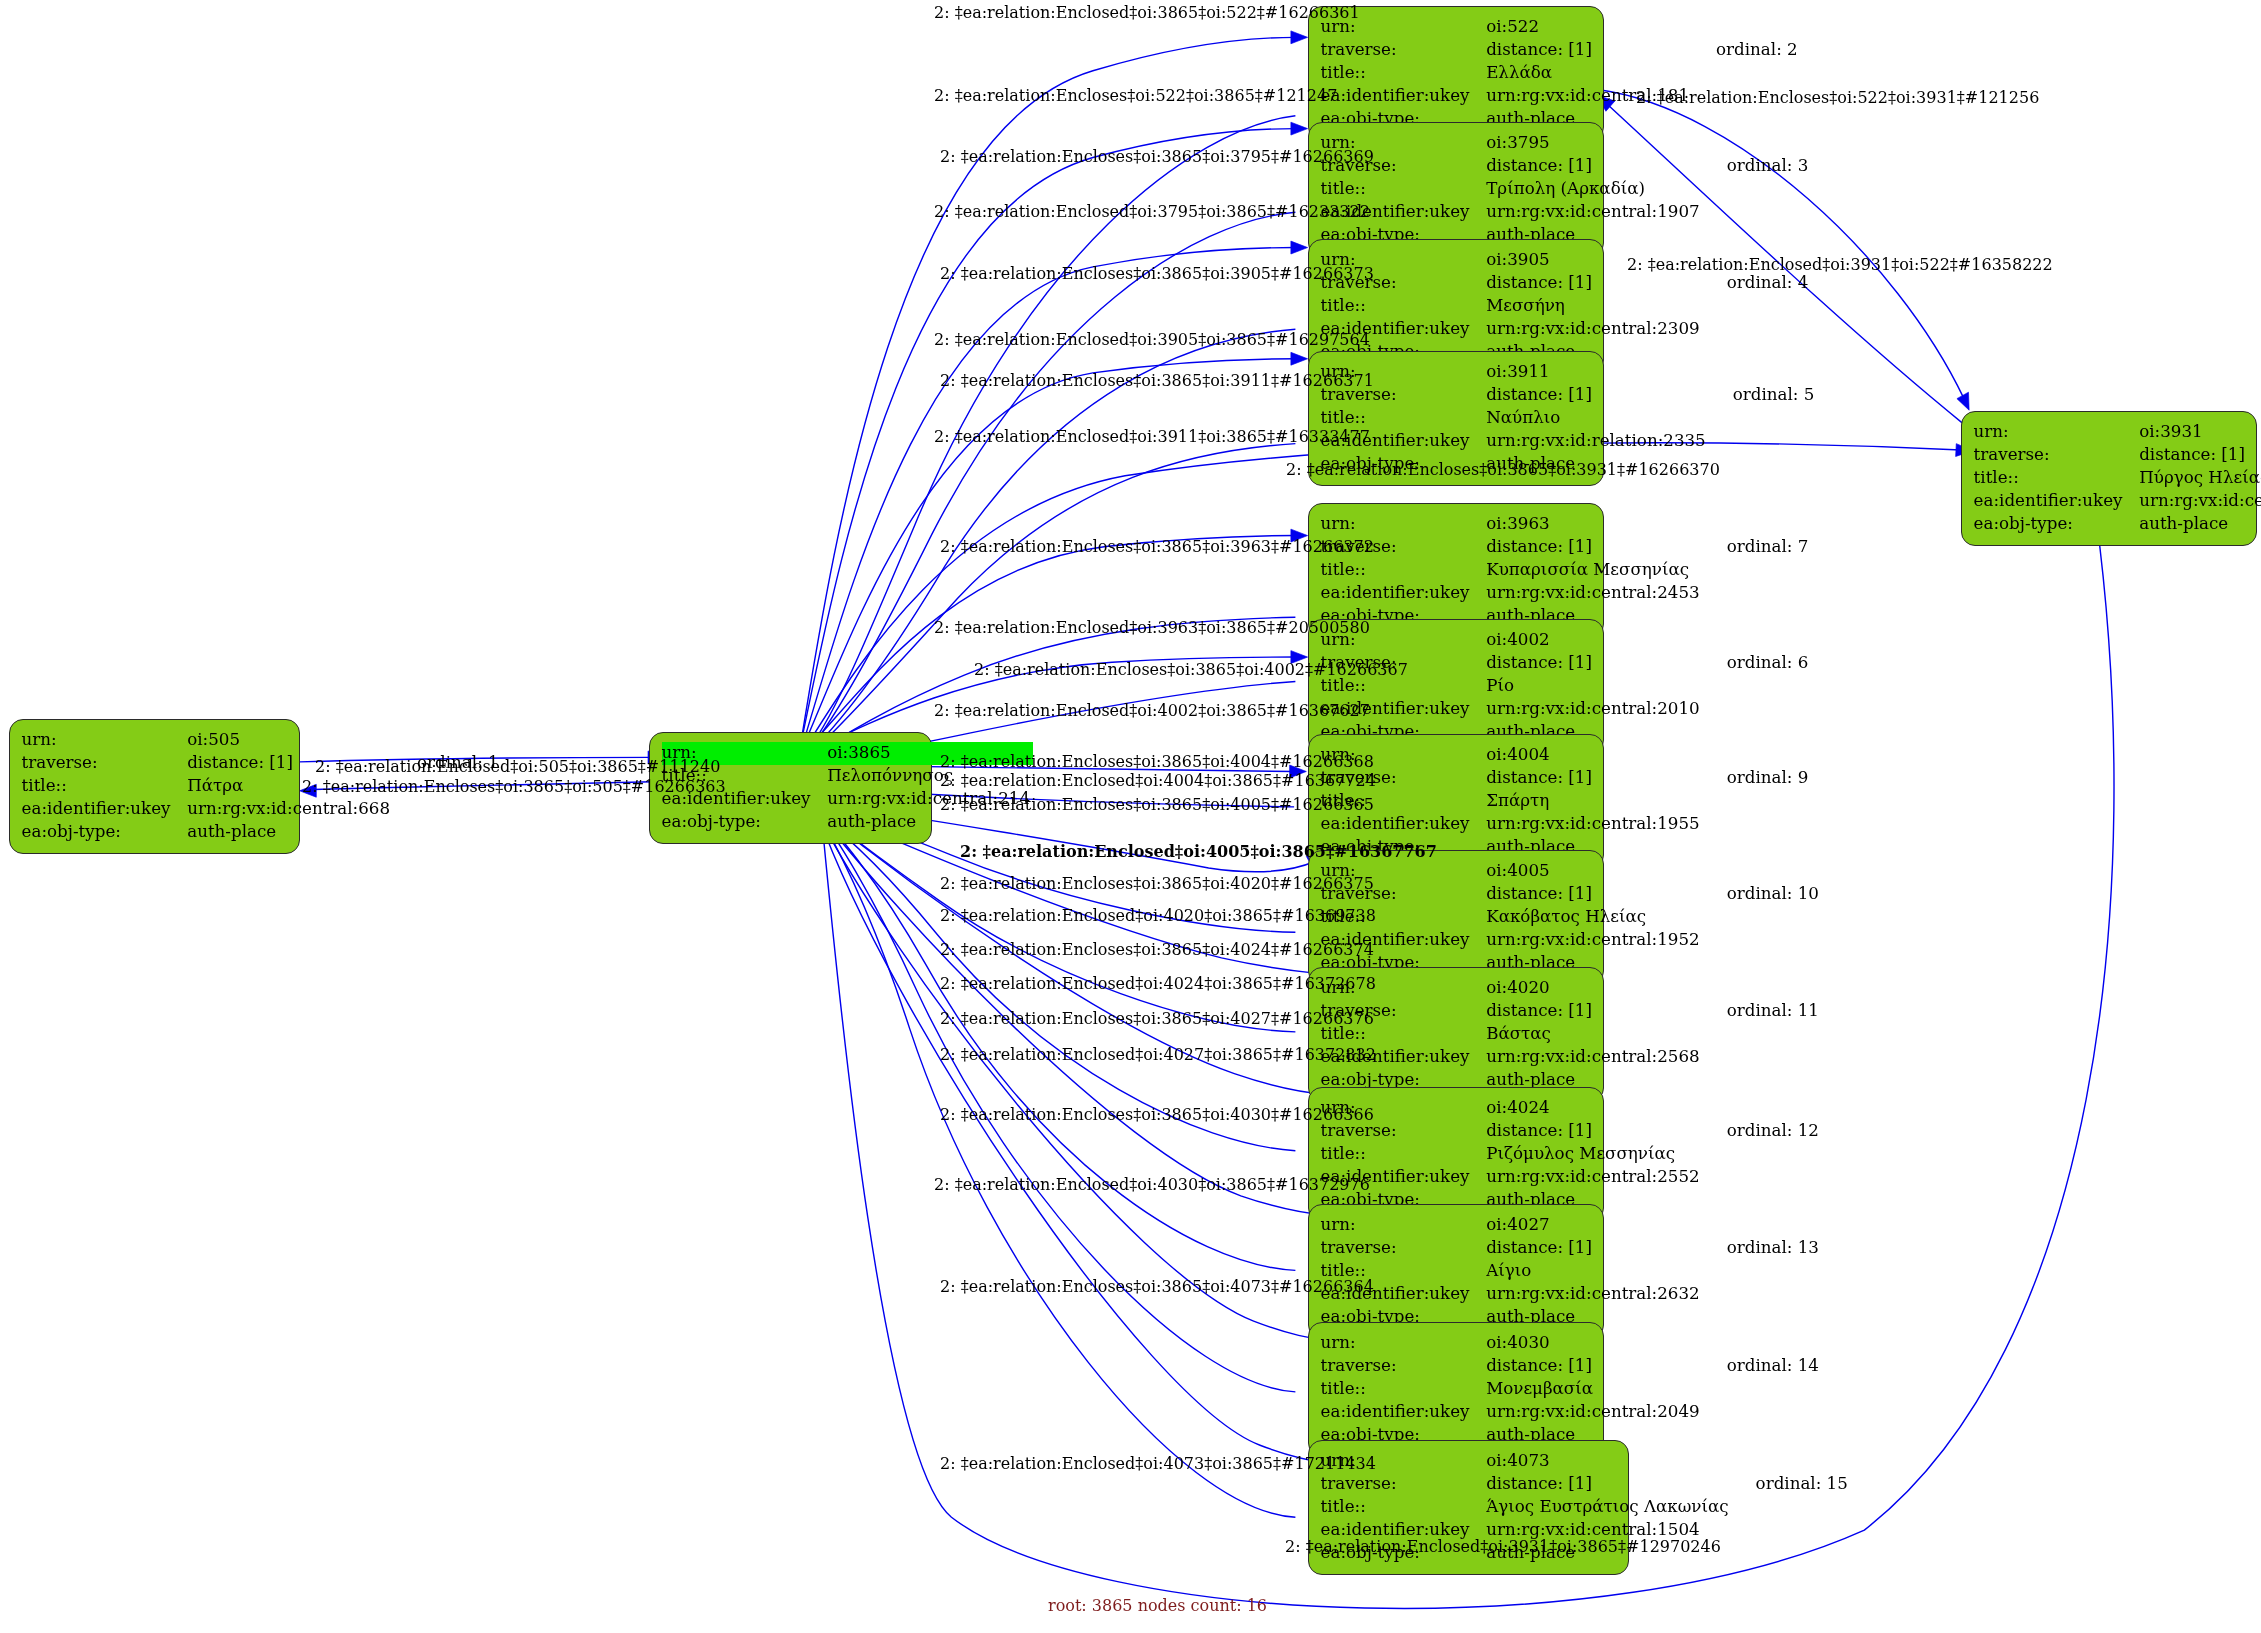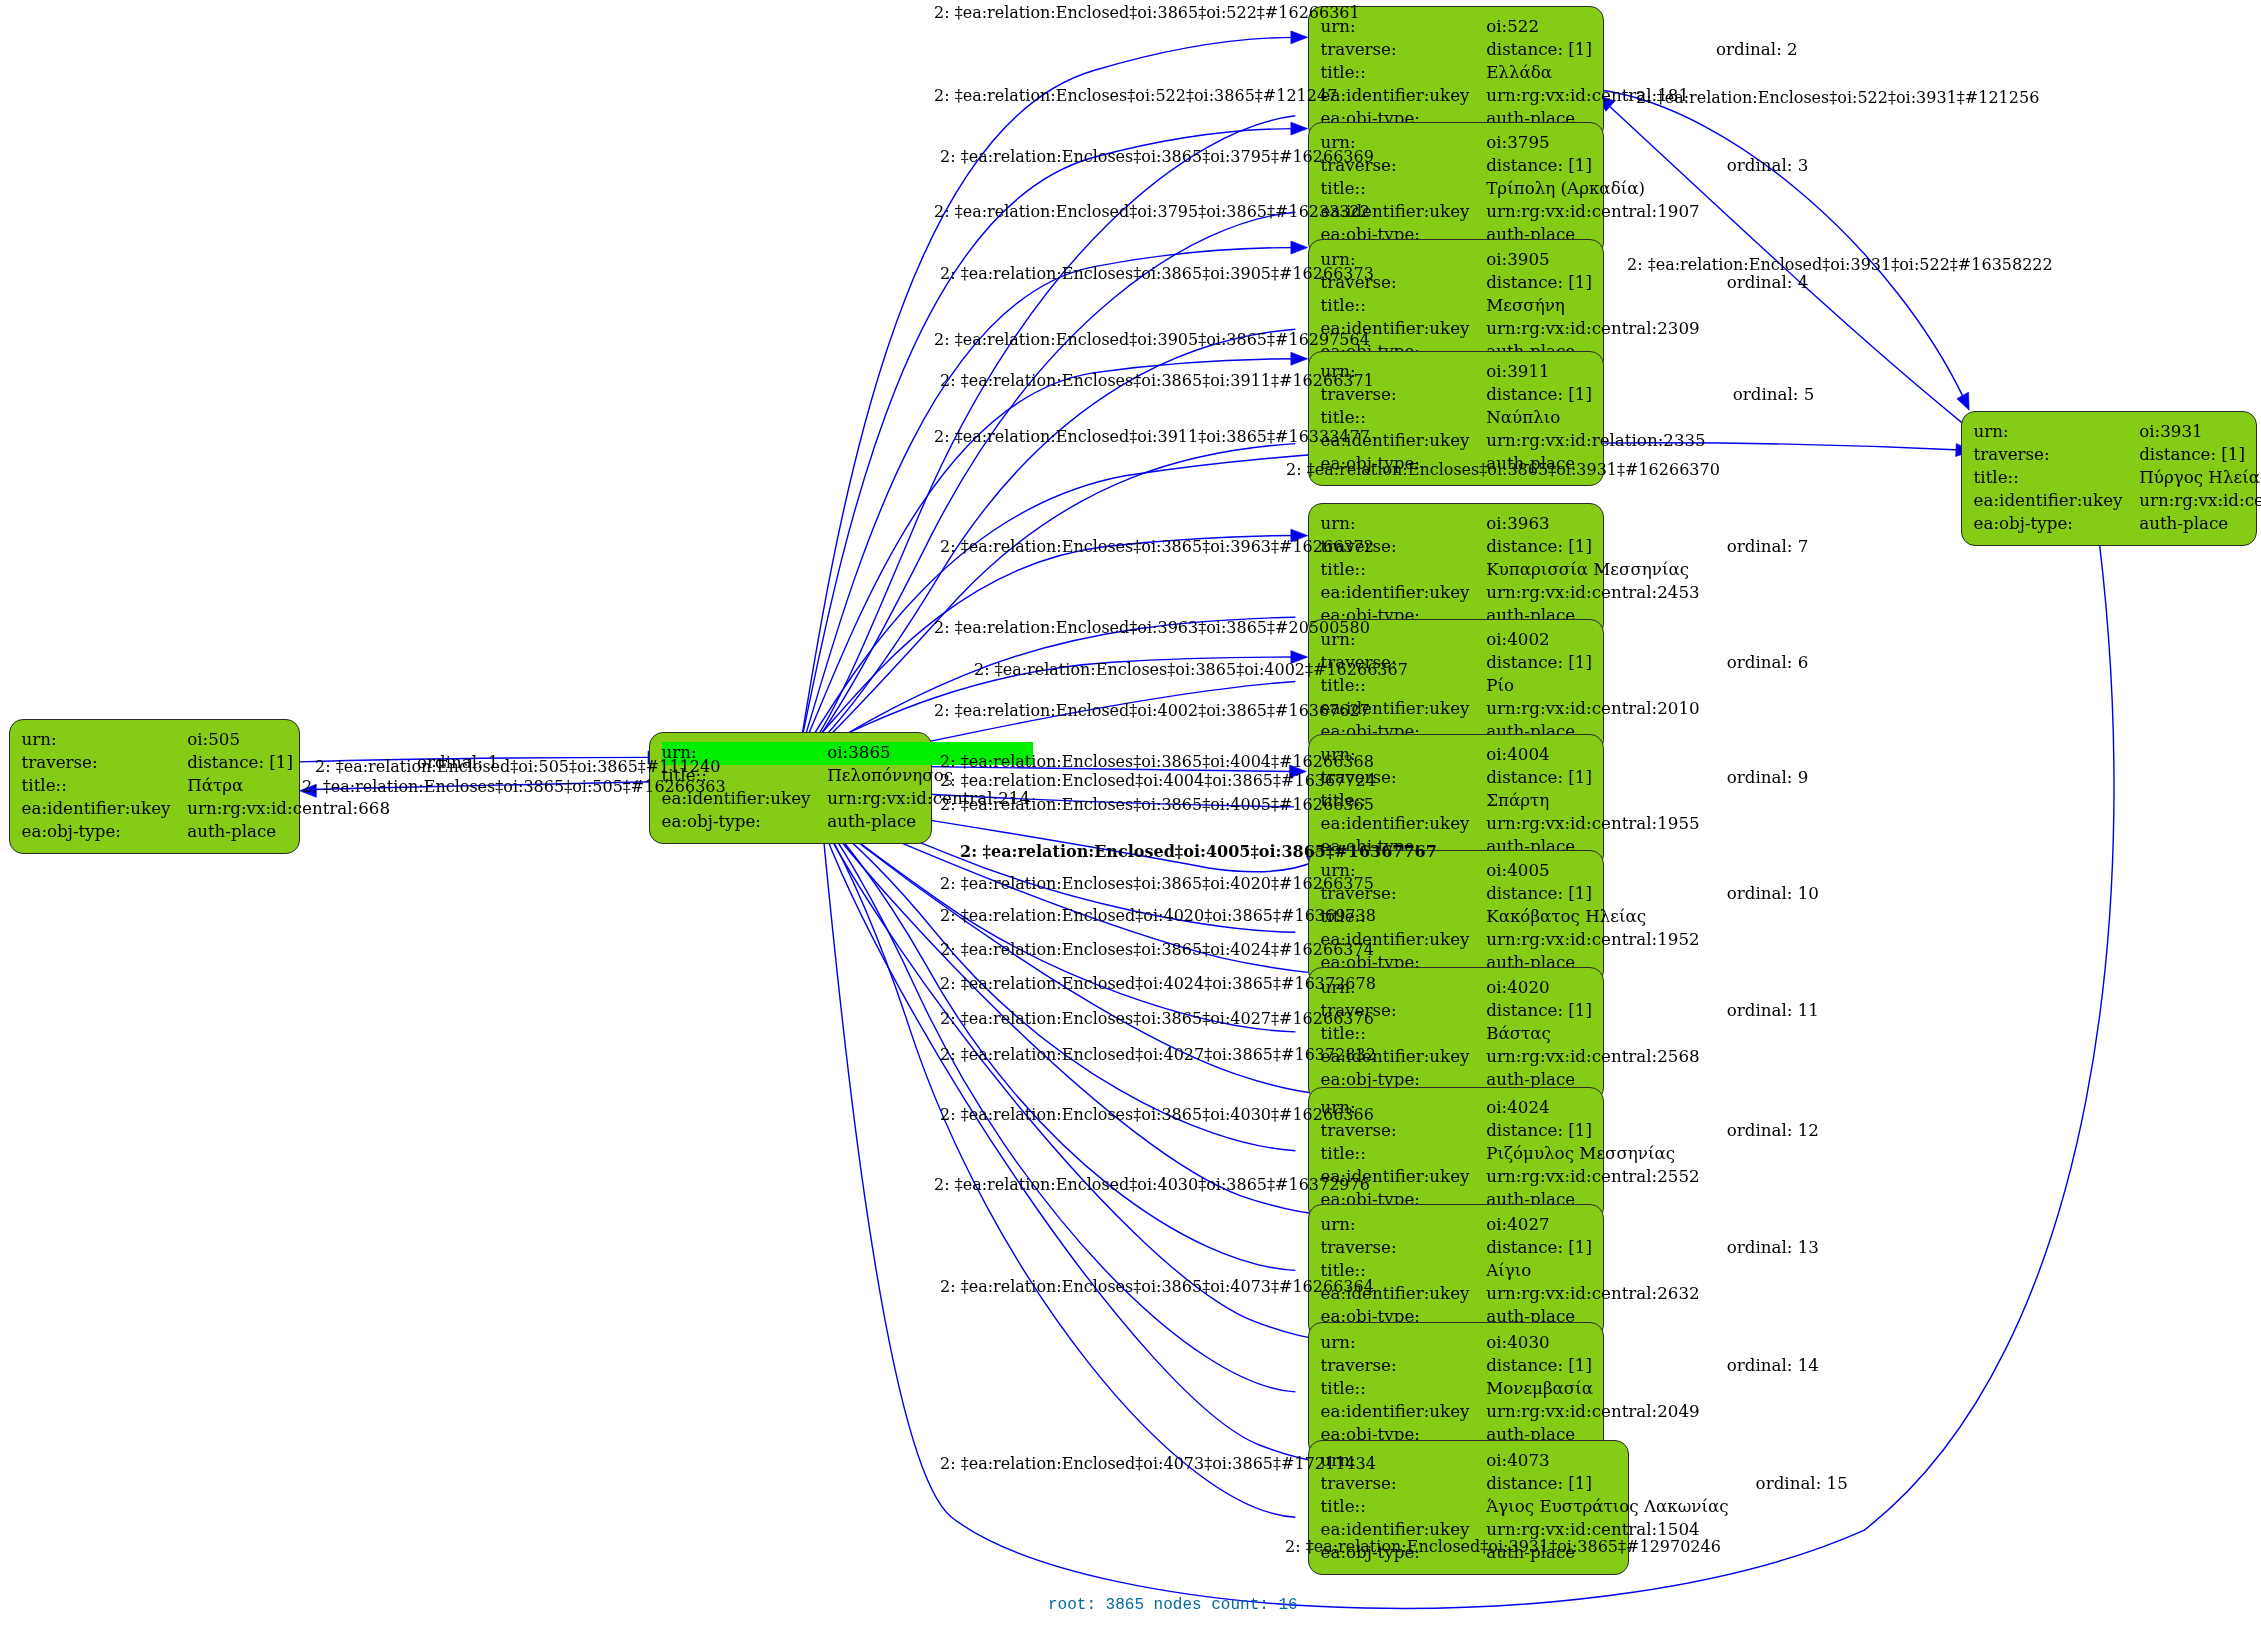--- a/index.html
+++ b/index.html
@@ -67,23 +67,22 @@
   .edge-label {
     position: absolute;
     font-size: 16px;
     color: #000000;
     white-space: nowrap;
     line-height: 1;
   }
   .graph-footer {
     position: absolute;
     font-size: 16px;
-    color: #0369a1;
+    color: #7f1d1d;
     white-space: nowrap;
-    font-family: Liberation Mono, monospace;
   }
 </style>
 </head>
 <body>
 
 <div id="canvas">
 
   <svg class="edges" viewBox="0 0 3517 2540">
 
     <g>

